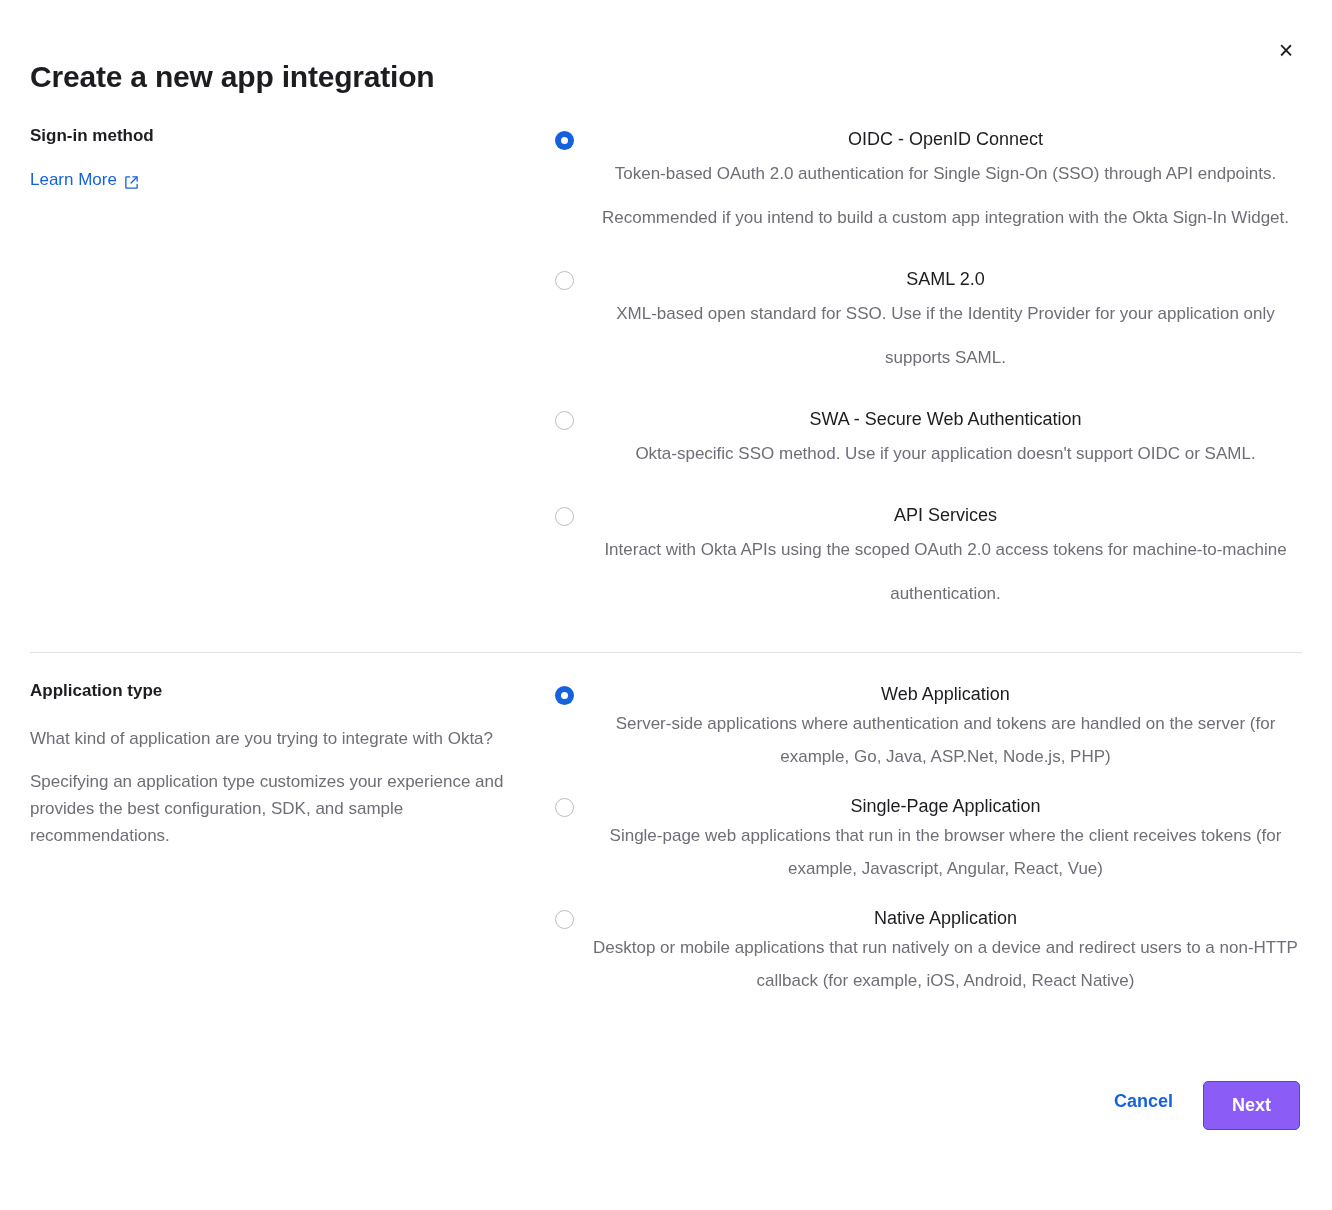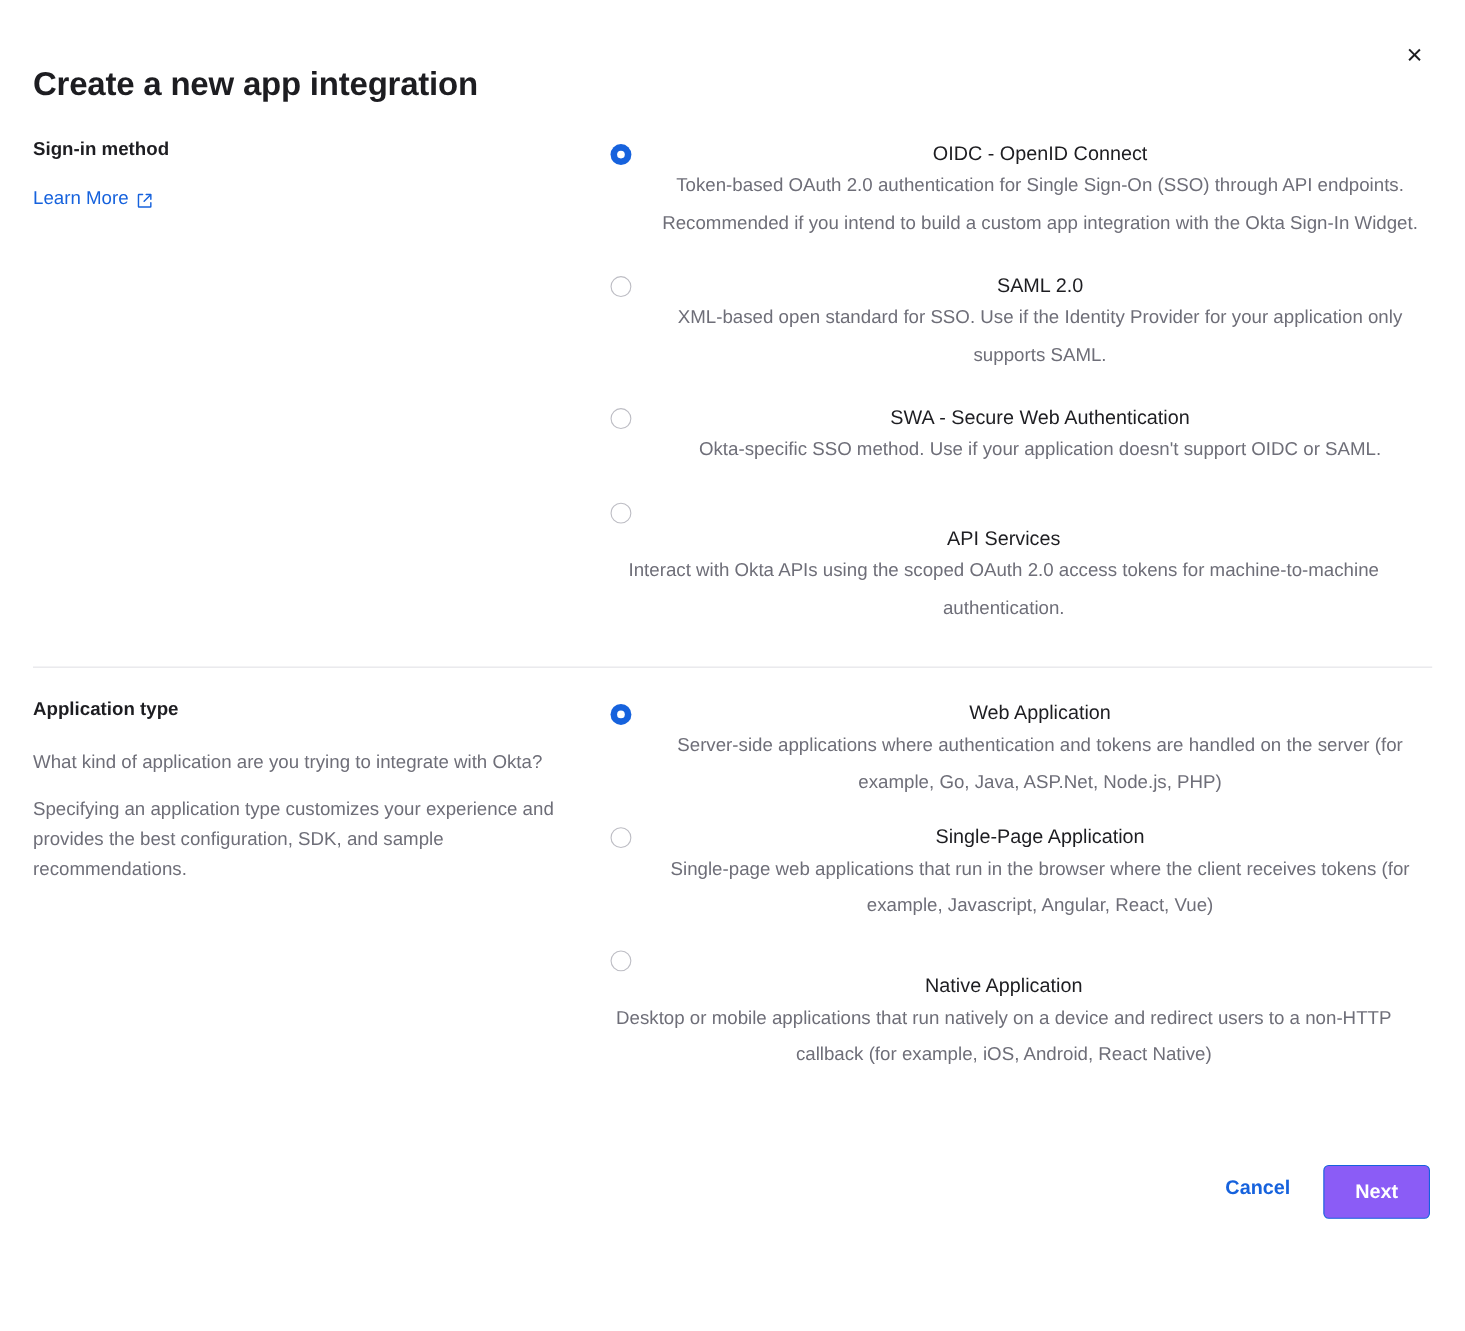--- a/index.html
+++ b/index.html
@@ -98,21 +98,21 @@
   .options {
     flex: 1;
     padding-top: 2px;
   }
 
   .option {
     display: flex;
     align-items: flex-start;
     margin-bottom: 26px;
   }
-  .option:last-child { margin-bottom: 0; flex-direction: column; }
+  .option:last-child { margin-bottom: 0; }
 
   .radio {
     flex: 0 0 19px;
     width: 19px;
     height: 19px;
     border-radius: 50%;
     border: 1px solid #bdbdc4;
     background: #ffffff;
     margin-top: 5px;
     margin-right: 15px;
@@ -140,21 +140,21 @@
 
   .option-title {
     font-size: 18px;
     line-height: 26px;
     color: #1d1d21;
     margin: 0;
     cursor: pointer;
   }
   .option-desc {
     font-size: 17px;
-    line-height: 34px;
+    line-height: 44px;
     color: #6e6e78;
     margin: 0;
     max-width: 715px;
   }
 
   .divider {
     height: 1px;
     background: #e1e1e6;
     margin: 36px 0 0 0;
   }

